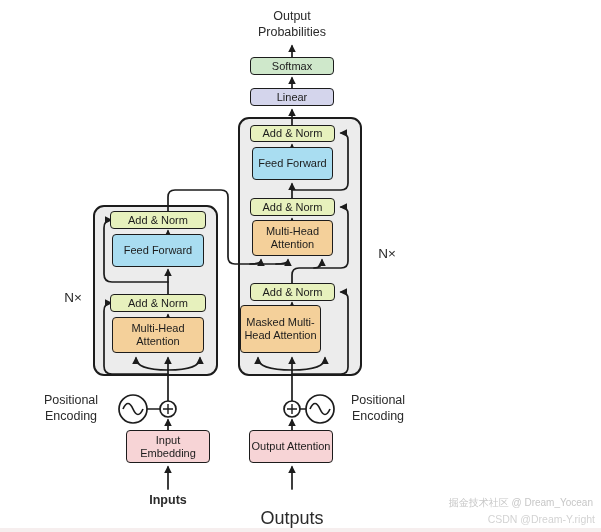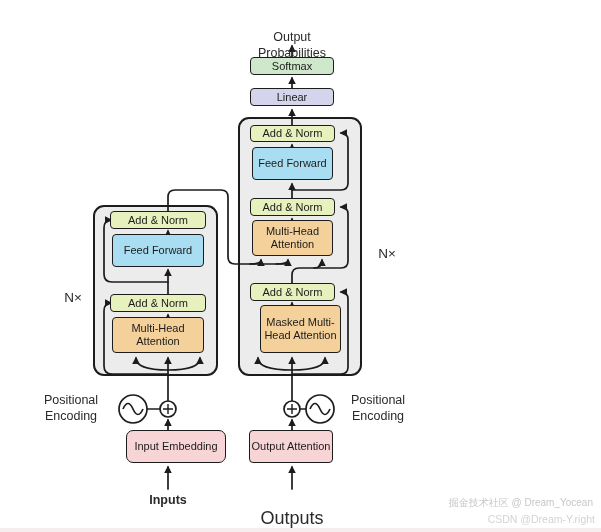--- a/index.html
+++ b/index.html
@@ -72,43 +72,43 @@
       <path d="M123,409 Q128,398 133,409 Q138,420 143,409" fill="none"></path>
       <circle cx="168" cy="409" r="8"></circle>
       <path d="M163,409 L173,409 M168,404 L168,414" fill="none" stroke-width="1.4"></path>
       <circle cx="292" cy="409" r="8"></circle>
       <path d="M287,409 L297,409 M292,404 L292,414" fill="none" stroke-width="1.4"></path>
       <circle cx="320" cy="409" r="14"></circle>
       <path d="M310,409 Q315,398 320,409 Q325,420 330,409" fill="none"></path>
     </g>
   </svg>
 
-  <div class="lbl" style="left:247px;top:8px;width:90px;font-size:12.5px;margin-top:21px;">Output Probabilities</div>
+  <div class="lbl" style="left:247px;top:8px;width:90px;font-size:12.5px;">Output Probabilities</div>
   <div class="box" style="left: 250px; top: 88px; width: 84px; height: 18px; background-color: rgb(212, 213, 236);">Linear</div>
   <div class="box" style="left: 250px; top: 57px; width: 84px; height: 18px; background-color: rgb(207, 232, 203);">Softmax</div>
 
   <div class="box" style="left: 250px; top: 125px; width: 85px; height: 17px; background-color: rgb(231, 241, 189);">Add &amp; Norm</div>
   <div class="box" style="left: 252px; top: 147px; width: 81px; height: 33px; background-color: rgb(169, 221, 241);">Feed Forward</div>
   <div class="box" style="left: 250px; top: 198px; width: 85px; height: 18px; background-color: rgb(231, 241, 189);">Add &amp; Norm</div>
   <div class="box" style="left: 252px; top: 220px; width: 81px; height: 36px; background-color: rgb(244, 208, 154);">Multi-Head Attention</div>
   <div class="box" style="left: 250px; top: 283px; width: 85px; height: 18px; background-color: rgb(231, 241, 189);">Add &amp; Norm</div>
-  <div class="box" style="left: 260px; top: 305px; width: 81px; height: 48px; background-color: rgb(244, 208, 154);">Masked Multi-Head Attention</div>
+  <div class="box" style="left: 240px; top: 305px; width: 81px; height: 48px; background-color: rgb(244, 208, 154);">Masked Multi-Head Attention</div>
 
   <div class="box" style="left: 110px; top: 211px; width: 96px; height: 18px; background-color: rgb(231, 241, 189);">Add &amp; Norm</div>
   <div class="box" style="left: 112px; top: 234px; width: 92px; height: 33px; background-color: rgb(169, 221, 241);">Feed Forward</div>
   <div class="box" style="left: 110px; top: 294px; width: 96px; height: 18px; background-color: rgb(231, 241, 189);">Add &amp; Norm</div>
   <div class="box" style="left: 112px; top: 317px; width: 92px; height: 36px; background-color: rgb(244, 208, 154);">Multi-Head Attention</div>
 
   <div class="lbl nx" style="left:58px;top:289px;width:30px;">N×</div>
   <div class="lbl nx" style="left:372px;top:245px;width:30px;">N×</div>
 
   <div class="lbl" style="left:26px;top:392px;width:90px;font-size:12.5px;">Positional Encoding</div>
   <div class="lbl" style="left:341px;top:392px;width:74px;font-size:12.5px;">Positional Encoding</div>
 
-  <div class="box" style="left: 126px; top: 430px; width: 100px; height: 33px; background-color: rgb(247, 212, 214); border-radius: 7px;">Input Embedding</div>
+  <div class="box" style="left: 126px; top: 430px; width: 84px; height: 33px; background-color: rgb(247, 212, 214);">Input Embedding</div>
   <div class="box" style="left: 249px; top: 430px; width: 84px; height: 33px; background-color: rgb(247, 212, 214);">Output Attention</div>
 
   <div class="lbl" style="left:128px;top:492px;width:80px;font-size:12.5px;font-weight:bold;">Inputs</div>
   <div class="lbl" style="left:247px;top:507px;width:90px;font-size:18px;">Outputs (shifted right)</div>
 
   <div class="watermark1">掘金技术社区 @ Dream_Yocean</div>
   <div class="watermark2">CSDN @Dream-Y.right</div>
 
   <div class="bottom-strip"></div>
 </div>

